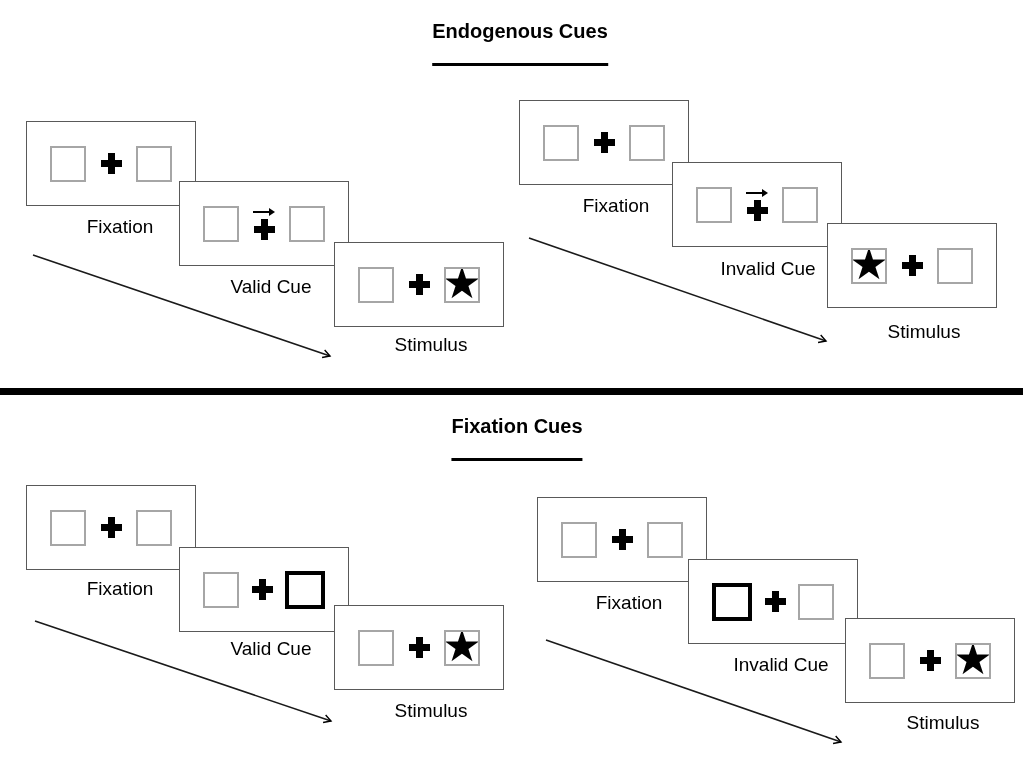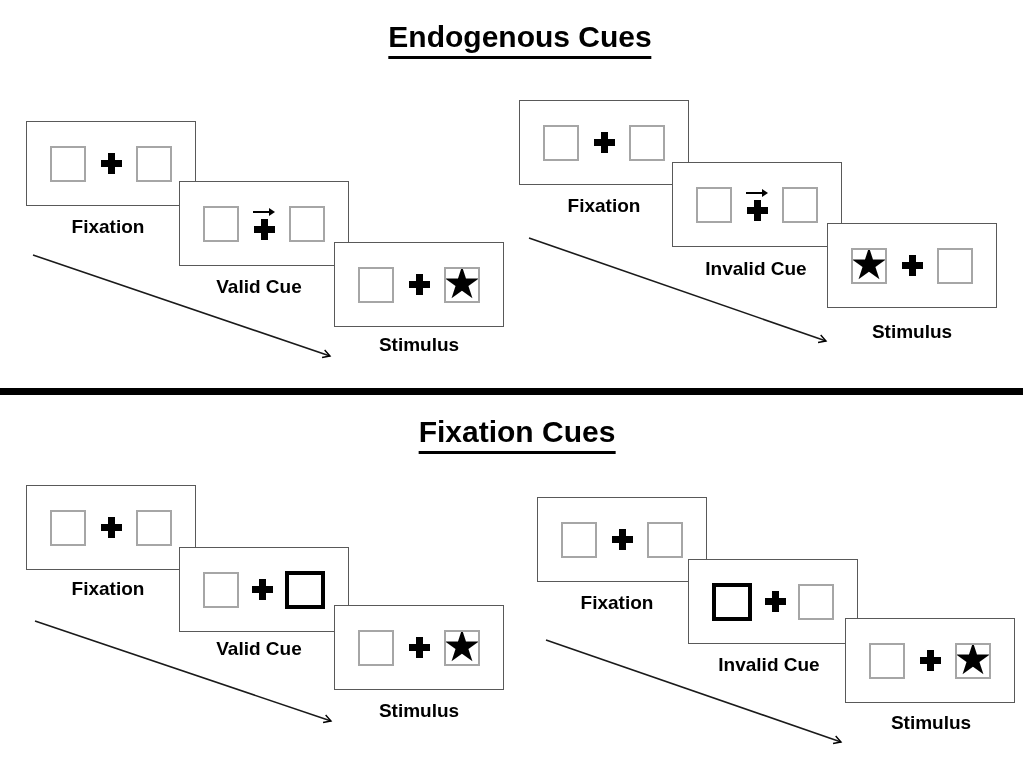--- a/index.html
+++ b/index.html
@@ -7,25 +7,25 @@
     position: relative;
     width: 1023px;
     height: 767px;
     background: var(--background, #ffffff);
     font-family: "Liberation Sans", sans-serif;
     overflow: hidden;
   }
   .section-title {
     position: absolute;
     transform: translateX(-50%);
-    font-size: 30px;
+    font-size: 20px;
     font-weight: bold;
     color: var(--ink, #000);
     border-bottom: 3px solid var(--ink, #000);
-    padding-bottom: 2px;
+    padding-bottom: 20px;
     white-space: nowrap;
   }
   .divider {
     position: absolute;
     left: 0; top: 388px;
     width: 1023px; height: 7px;
     background: var(--ink, #000);
   }
   .panel {
     position: absolute;
@@ -97,23 +97,24 @@
     right: 0; top: 0.5px;
     width: 0; height: 0;
     border-left: 6px solid var(--ink, #000);
     border-top: 4px solid transparent;
     border-bottom: 4px solid transparent;
   }
   .plabel {
     position: absolute;
     transform: translateX(-50%);
     font-size: 19px;
-    font-weight: bold;
+    font-weight: normal;
     color: var(--ink, #000);
     white-space: nowrap;
+    margin-left: 12px;
   }
   #arrows {
     position: absolute;
     left: 0; top: 0;
     width: 1023px; height: 767px;
     pointer-events: none;
   }
 </style>
 </head>
 <body>

